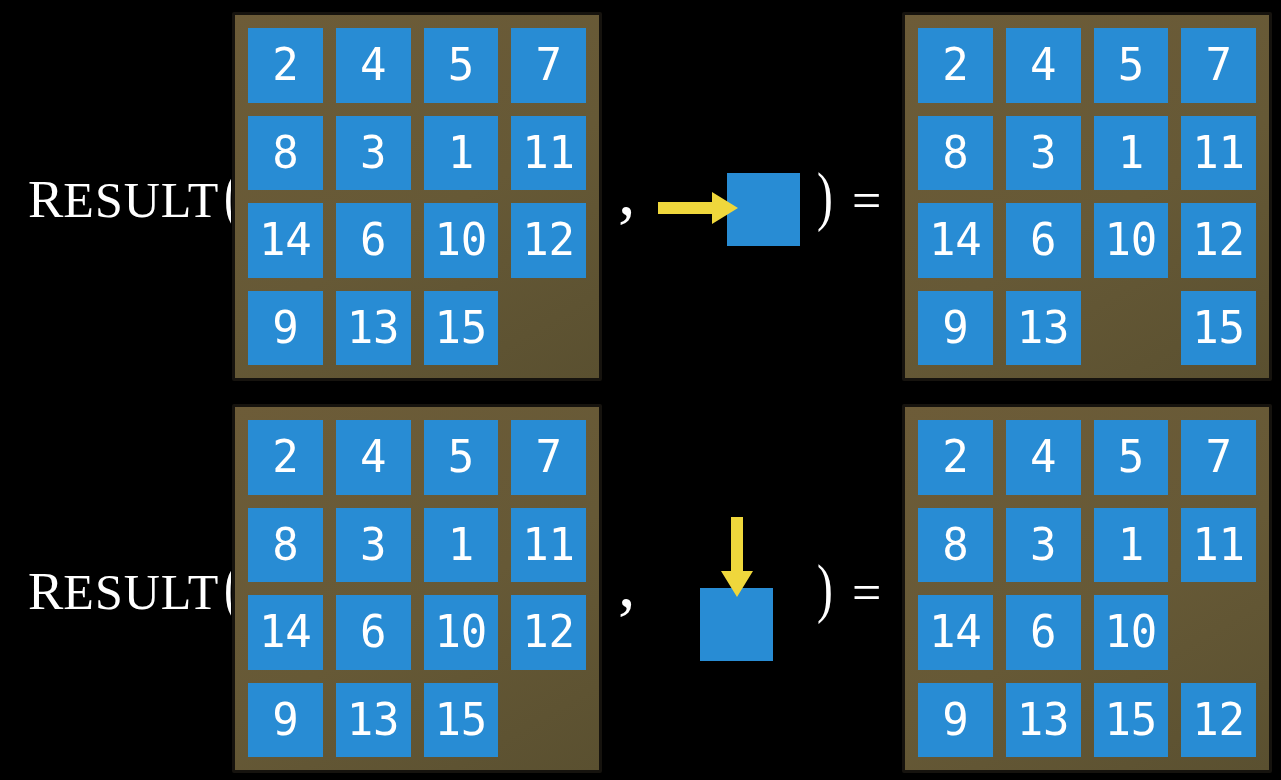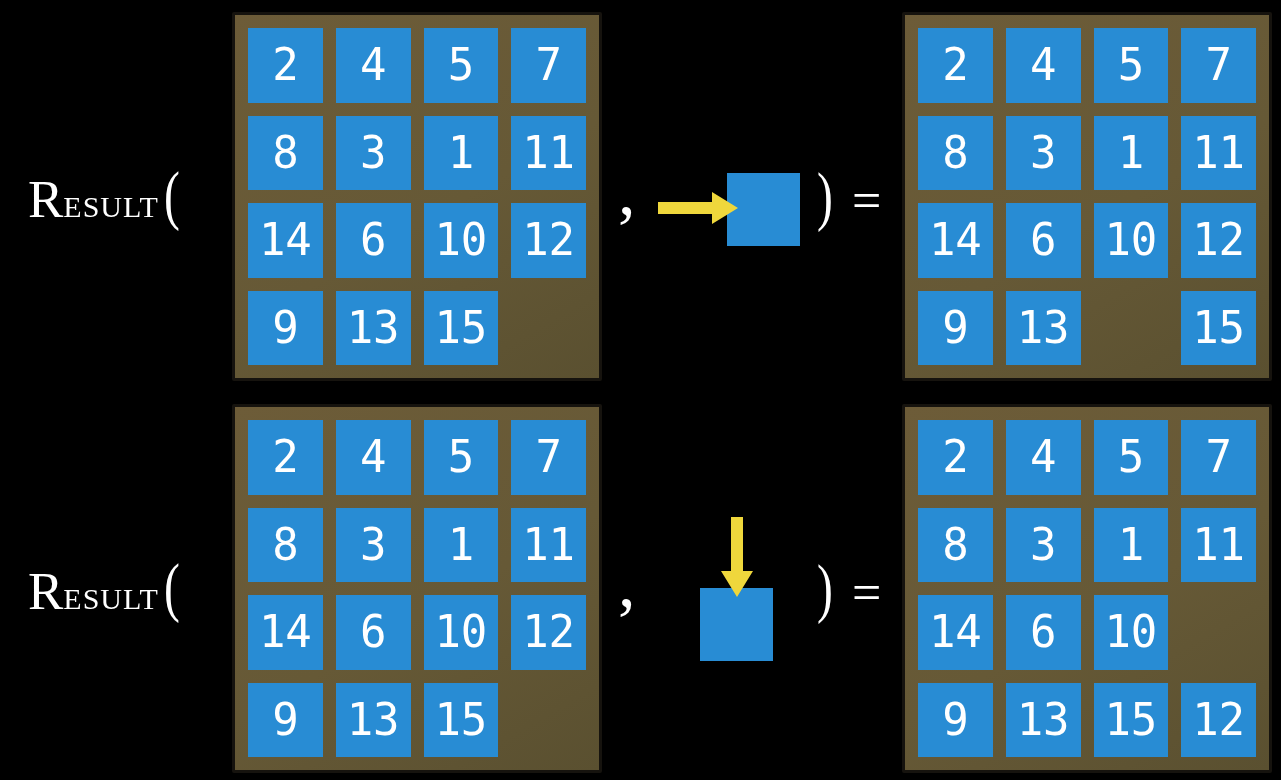--- a/index.html
+++ b/index.html
@@ -26,21 +26,21 @@
     color:#fff; font-family:"DejaVu Sans Mono", monospace;
     font-size:44px; line-height:1;
   }
   .cell.blank { background:transparent; }
   
   .func {
     position:absolute; display:flex; align-items:baseline;
     color:#fff; white-space:nowrap; line-height:1;
   }
   .func .cap   { font-size:53px; }
-  .func .sc    { font-size:30px; letter-spacing:1px;text-align:center; }
+  .func .sc    { font-size:50px; letter-spacing:1px;text-align:center; }
   .paren {
     font-size:66px; display:inline-block;
     transform:scaleX(0.72); transform-origin:50% 62%;
   }
   .func .paren { margin-left:2px; }
   .comma {
     position:absolute; color:#fff; font-size:70px; line-height:1;
   }
   .close {
     position:absolute; display:flex; align-items:baseline;

